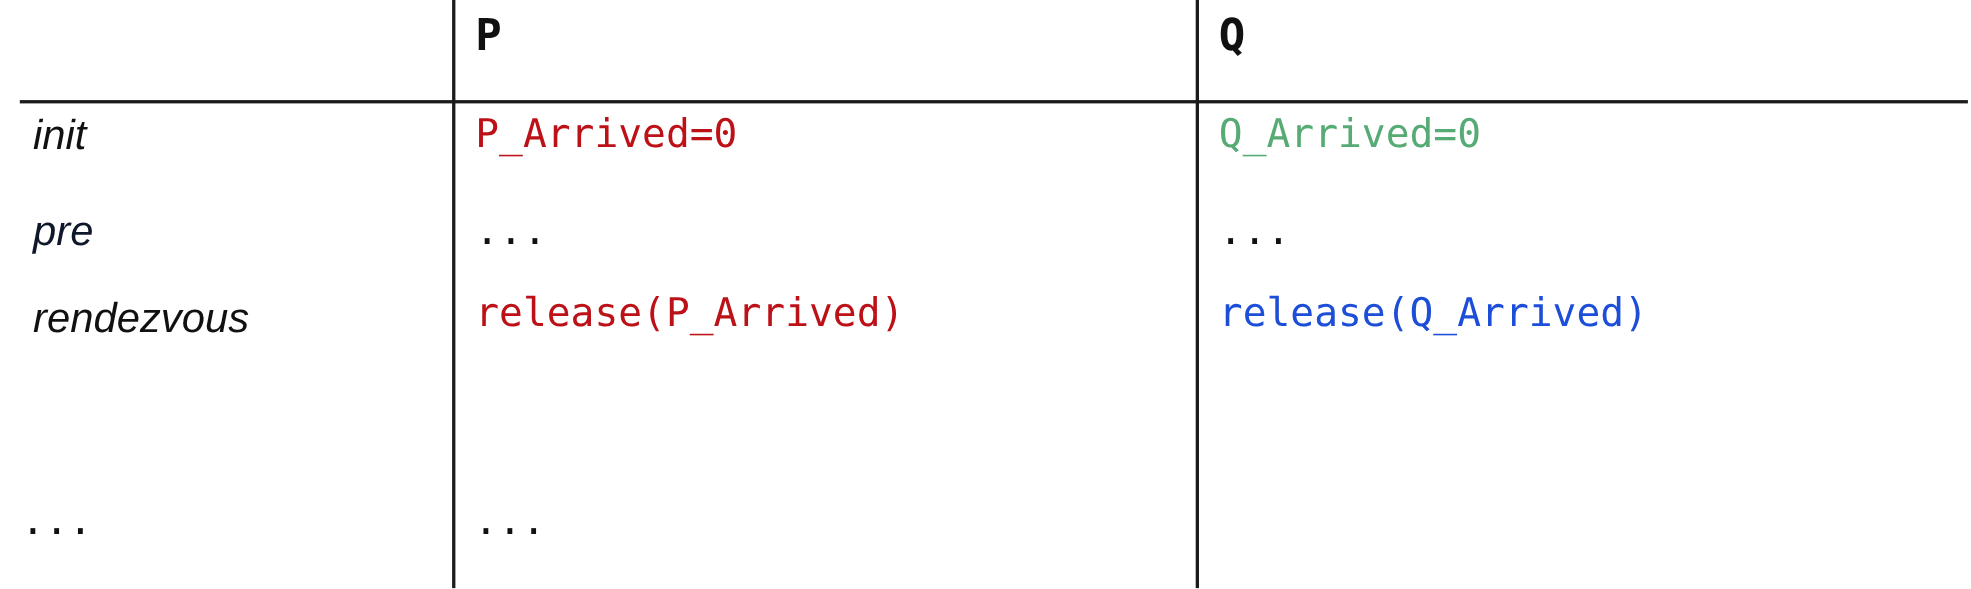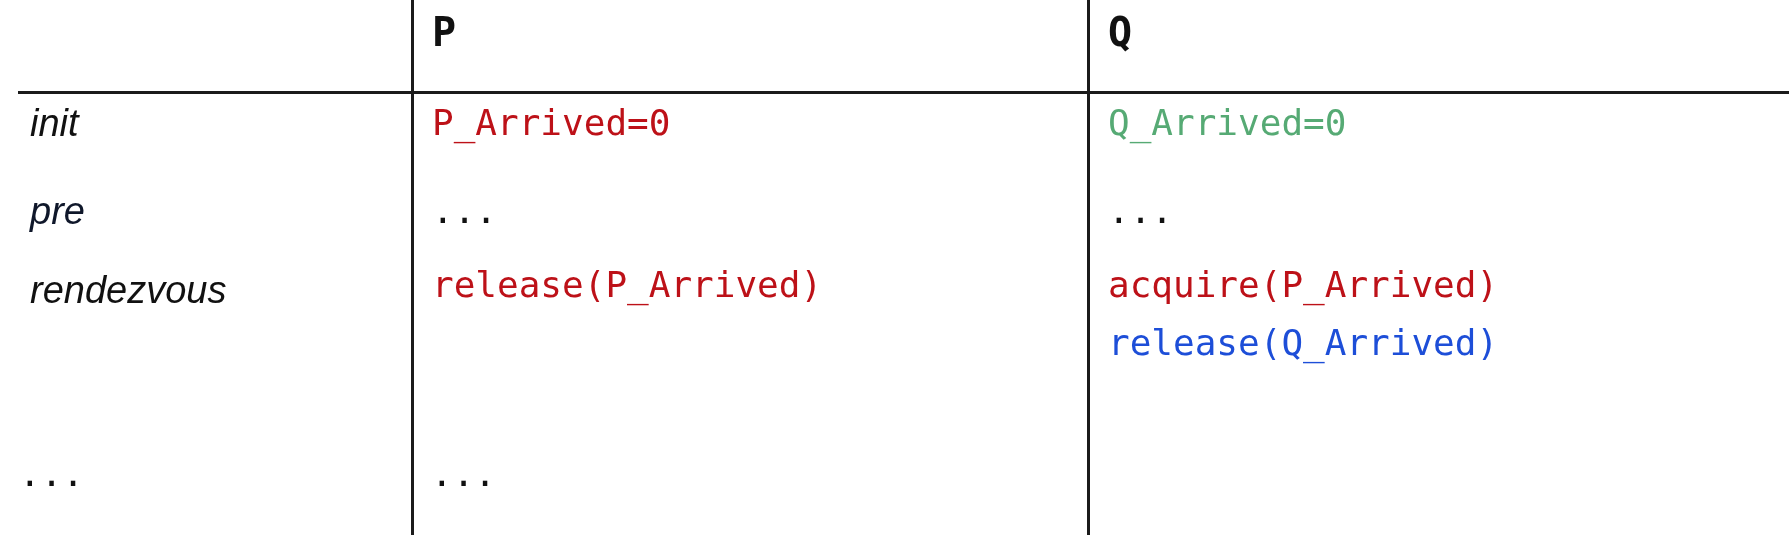--- a/index.html
+++ b/index.html
@@ -100,21 +100,20 @@
       <div class="code-line" style="color: rgb(17, 17, 17);">...</div>
     </div>
 
     <div class="cell lblcol r-rdv">
       <div class="rowlabel" style="color: rgb(17, 17, 17);">rendezvous</div>
     </div>
     <div class="cell pcol r-rdv">
       <div class="code-line" style="color: rgb(189, 17, 24);">release(P_Arrived)</div>
     </div>
     <div class="cell qcol r-rdv">
-      <div class="code-line" style="color: rgb(189, 17, 24);">acquire(P_Arrived)</div>
       <div class="code-line" style="color: #1d4ed8;">release(Q_Arrived)</div>
     </div>
 
     <div class="cell pcol r-post">
       <div class="code-line" style="color: rgb(17, 17, 17);">...</div>
     </div>
     <div class="cell qcol r-post">
       <div class="code-line" style="color: rgb(17, 17, 17);">...</div>
     </div>
 

